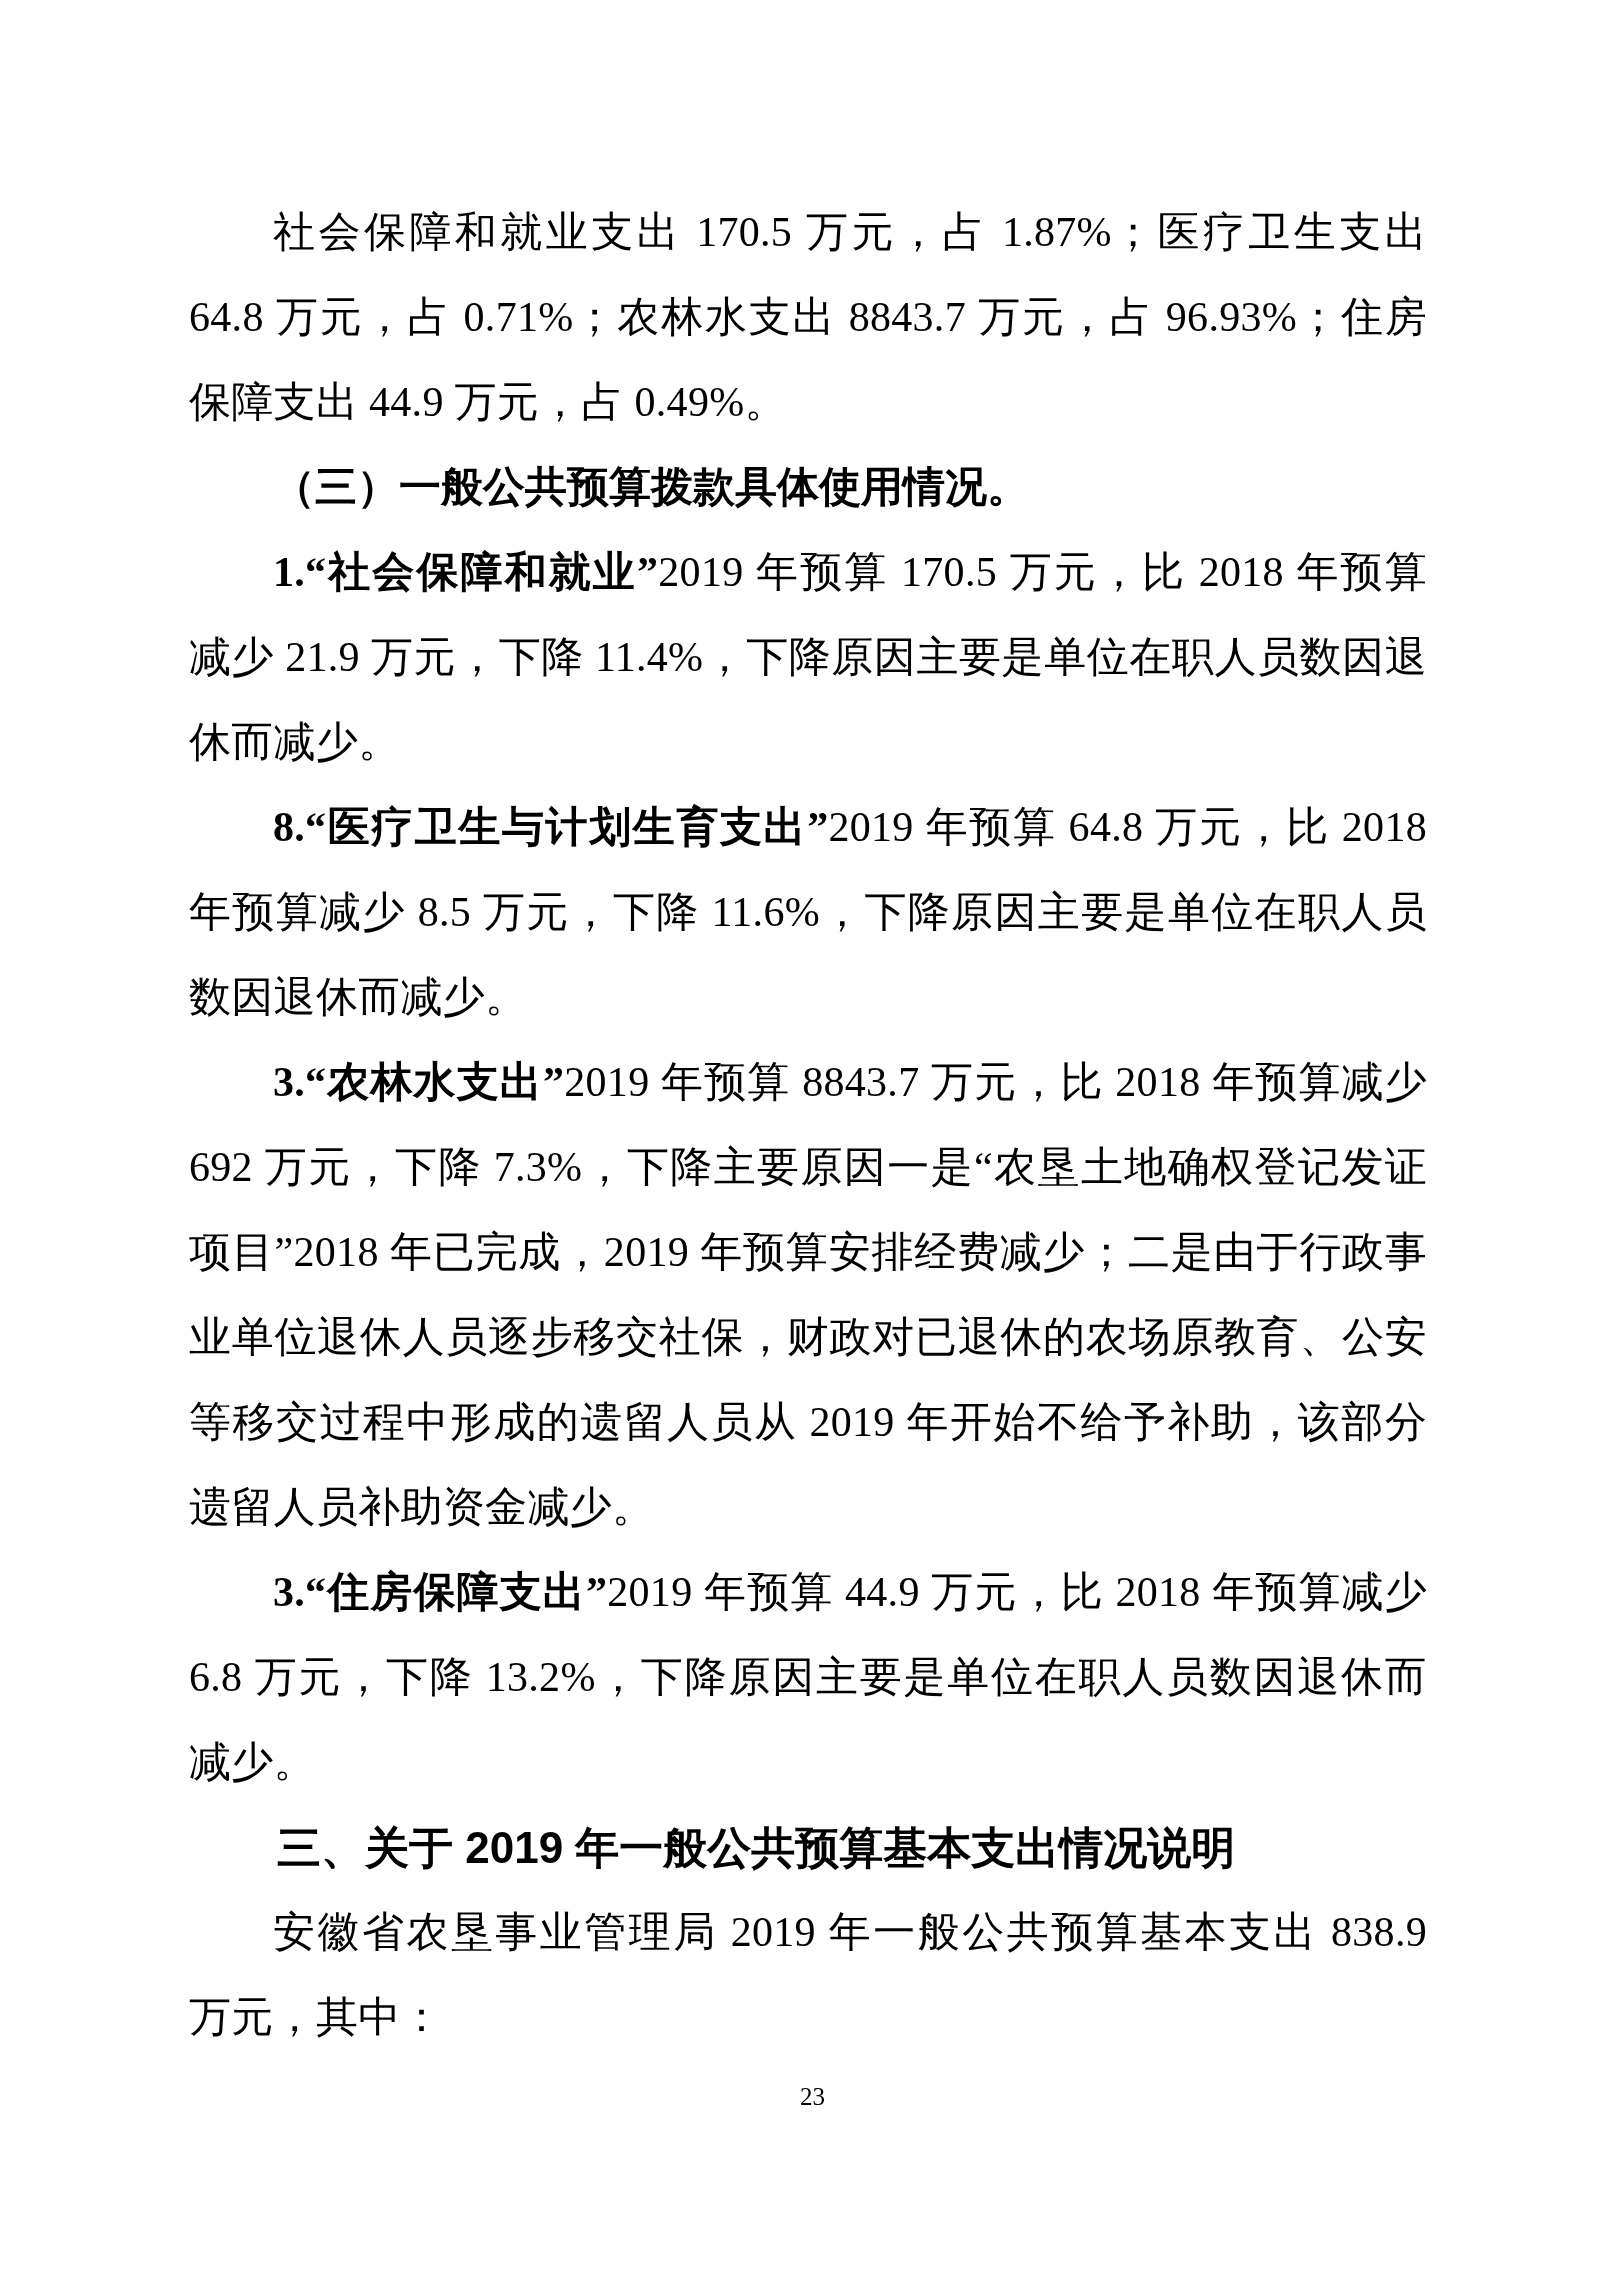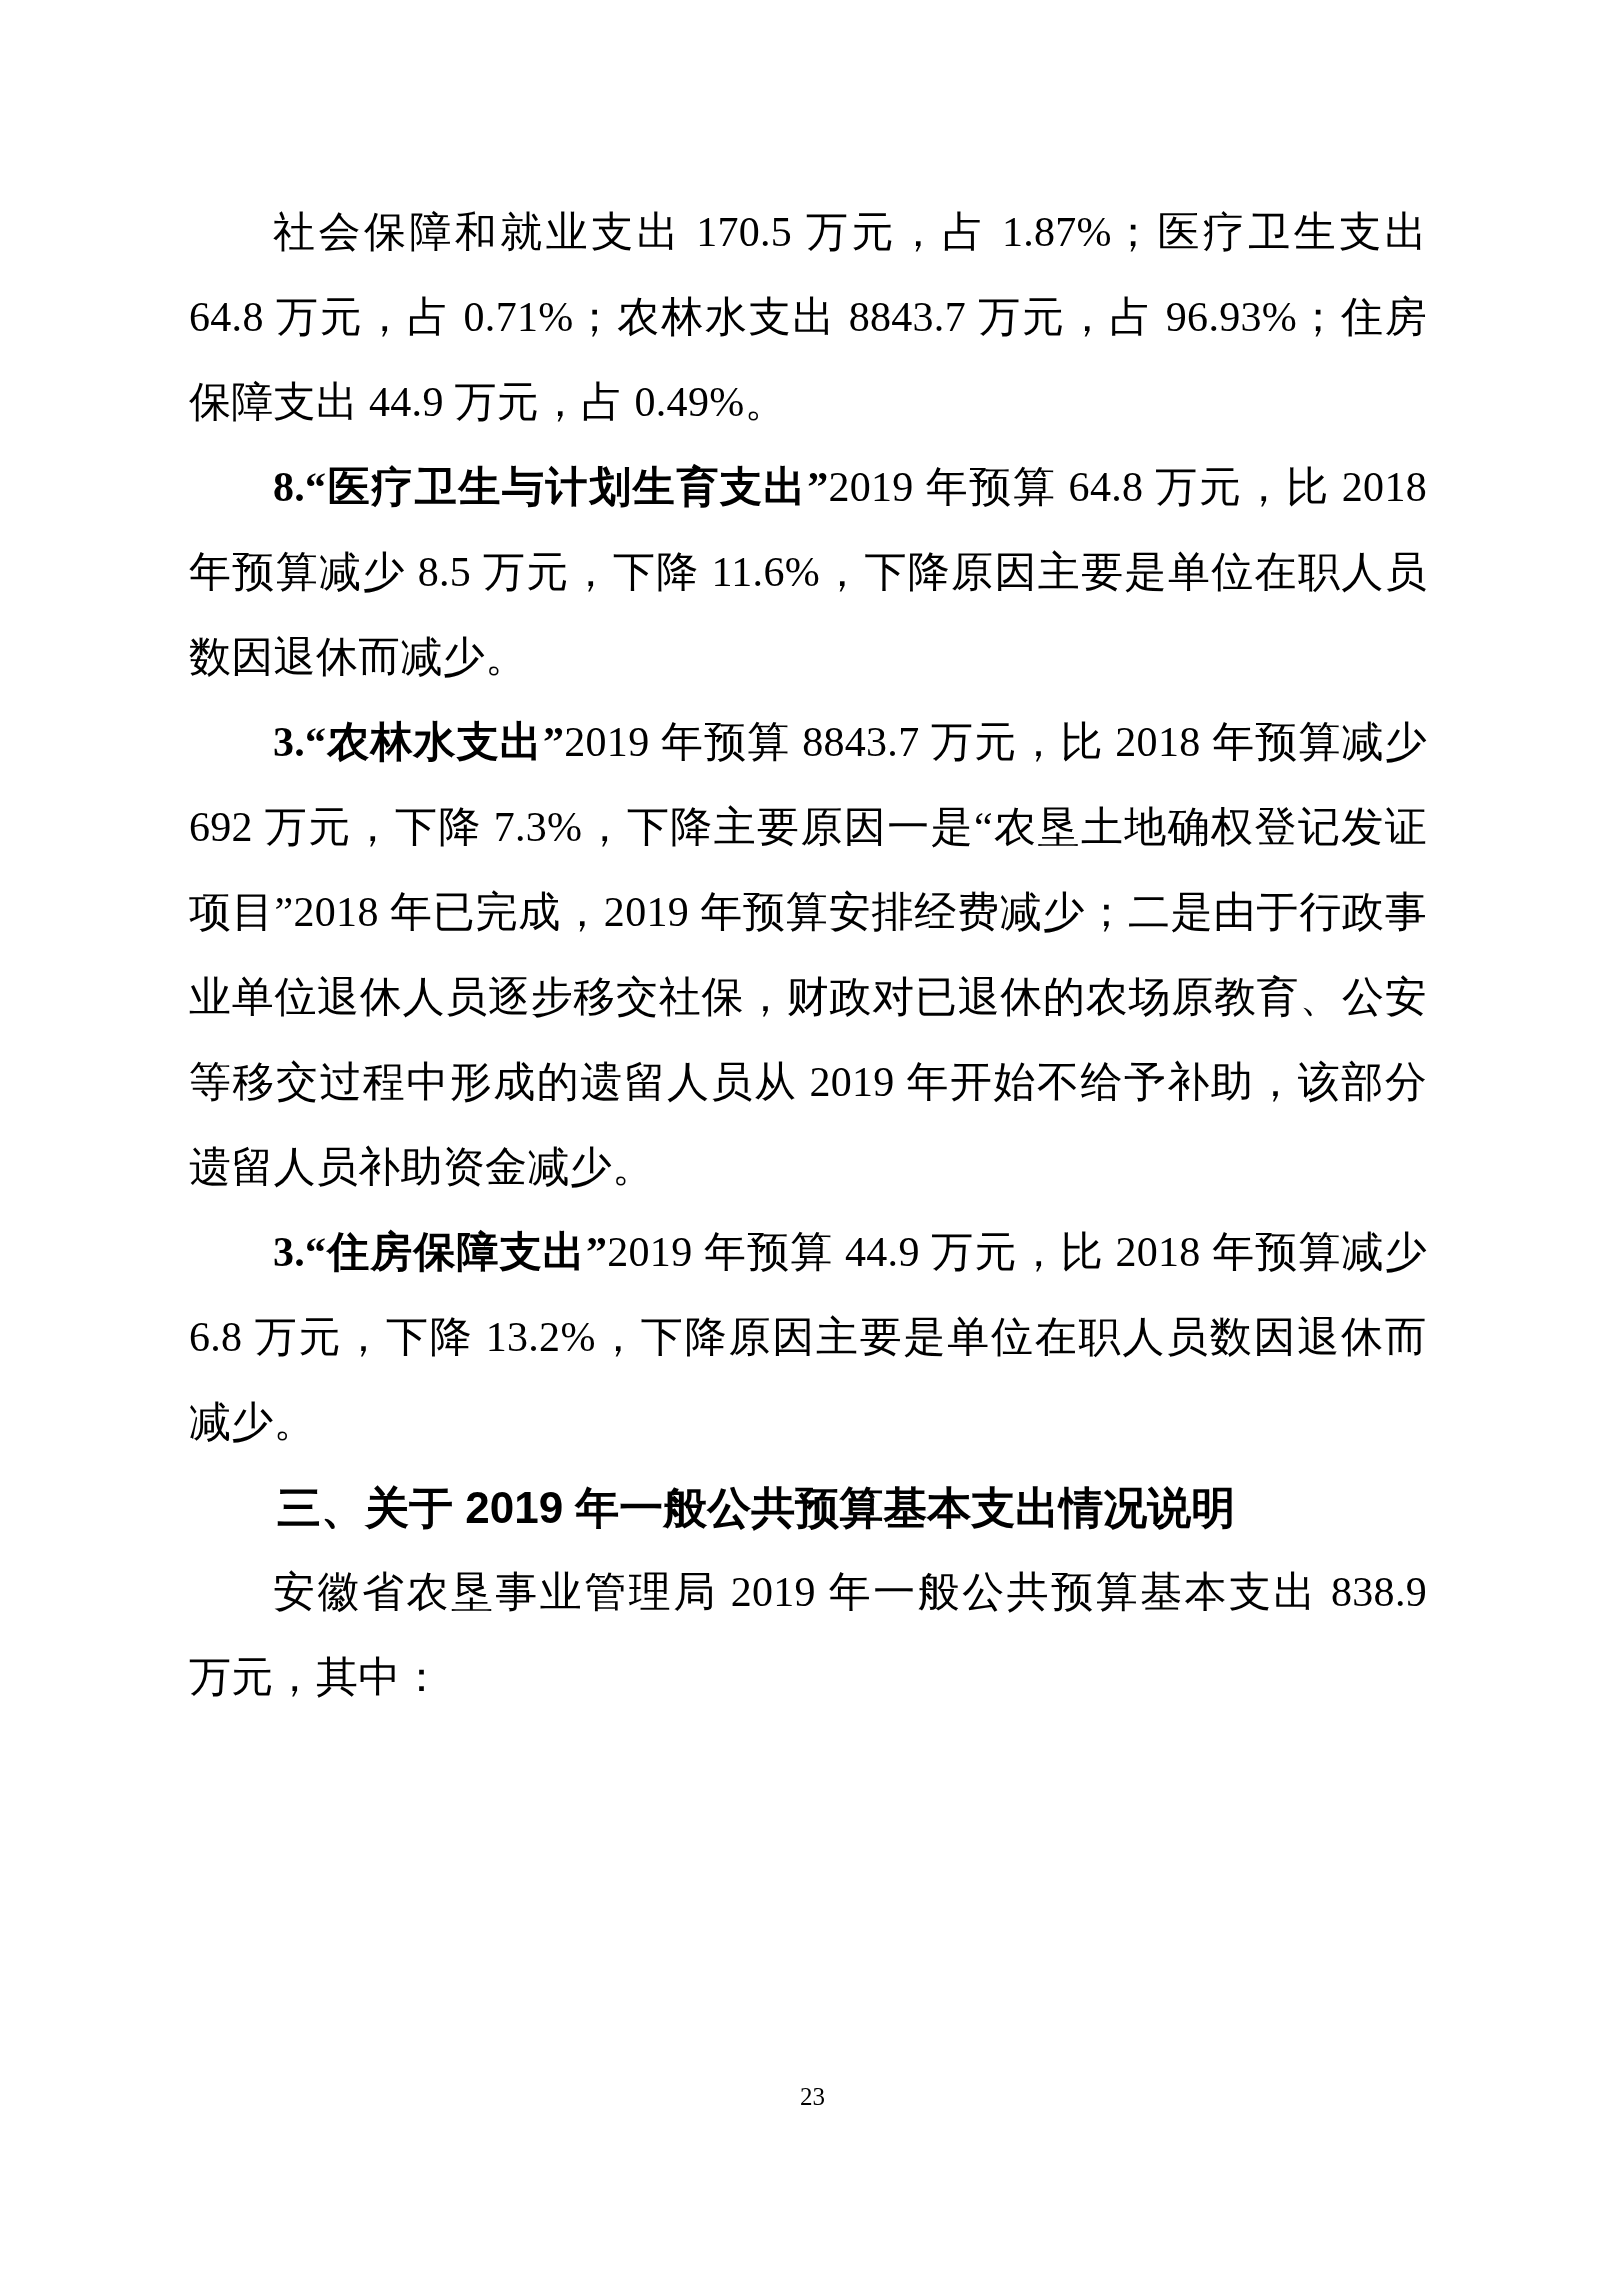--- a/index.html
+++ b/index.html
@@ -64,21 +64,23 @@
   }
 </style>
 </head>
 <body>
 
 <div class="page">
   <div class="content">
 
     <p class="para">社会保障和就业支出 170.5 万元，占 1.87%；医疗卫生支出 64.8 万元，占 0.71%；农林水支出 8843.7 万元，占 96.93%；住房保障支出 44.9 万元，占 0.49%。</p>
 
+    <h3 class="heading-kai">（三）一般公共预算拨款具体使用情况。</h3>
 
+    <p class="para"><span class="lead">1.“社会保障和就业”</span><span>2019 年预算 170.5 万元，比 2018 年预算减少 21.9 万元，下降 11.4%，下降原因主要是单位在职人员数因退休而减少。</span></p>
 
     <p class="para"><span class="lead">8.“医疗卫生与计划生育支出”</span><span>2019 年预算 64.8 万元，比 2018 年预算减少 8.5 万元，下降 11.6%，下降原因主要是单位在职人员数因退休而减少。</span></p>
 
     <p class="para"><span class="lead">3.“农林水支出”</span><span>2019 年预算 8843.7 万元，比 2018 年预算减少 692 万元，下降 7.3%，下降主要原因一是“农垦土地确权登记发证项目”2018 年已完成，2019 年预算安排经费减少；二是由于行政事业单位退休人员逐步移交社保，财政对已退休的农场原教育、公安等移交过程中形成的遗留人员从 2019 年开始不给予补助，该部分遗留人员补助资金减少。</span></p>
 
     <p class="para"><span class="lead">3.“住房保障支出”</span><span>2019 年预算 44.9 万元，比 2018 年预算减少 6.8 万元，下降 13.2%，下降原因主要是单位在职人员数因退休而减少。</span></p>
 
     <h2 class="heading-hei">三、关于 2019 年一般公共预算基本支出情况说明</h2>
 
     <p class="para">安徽省农垦事业管理局 2019 年一般公共预算基本支出 838.9 万元，其中：</p>

